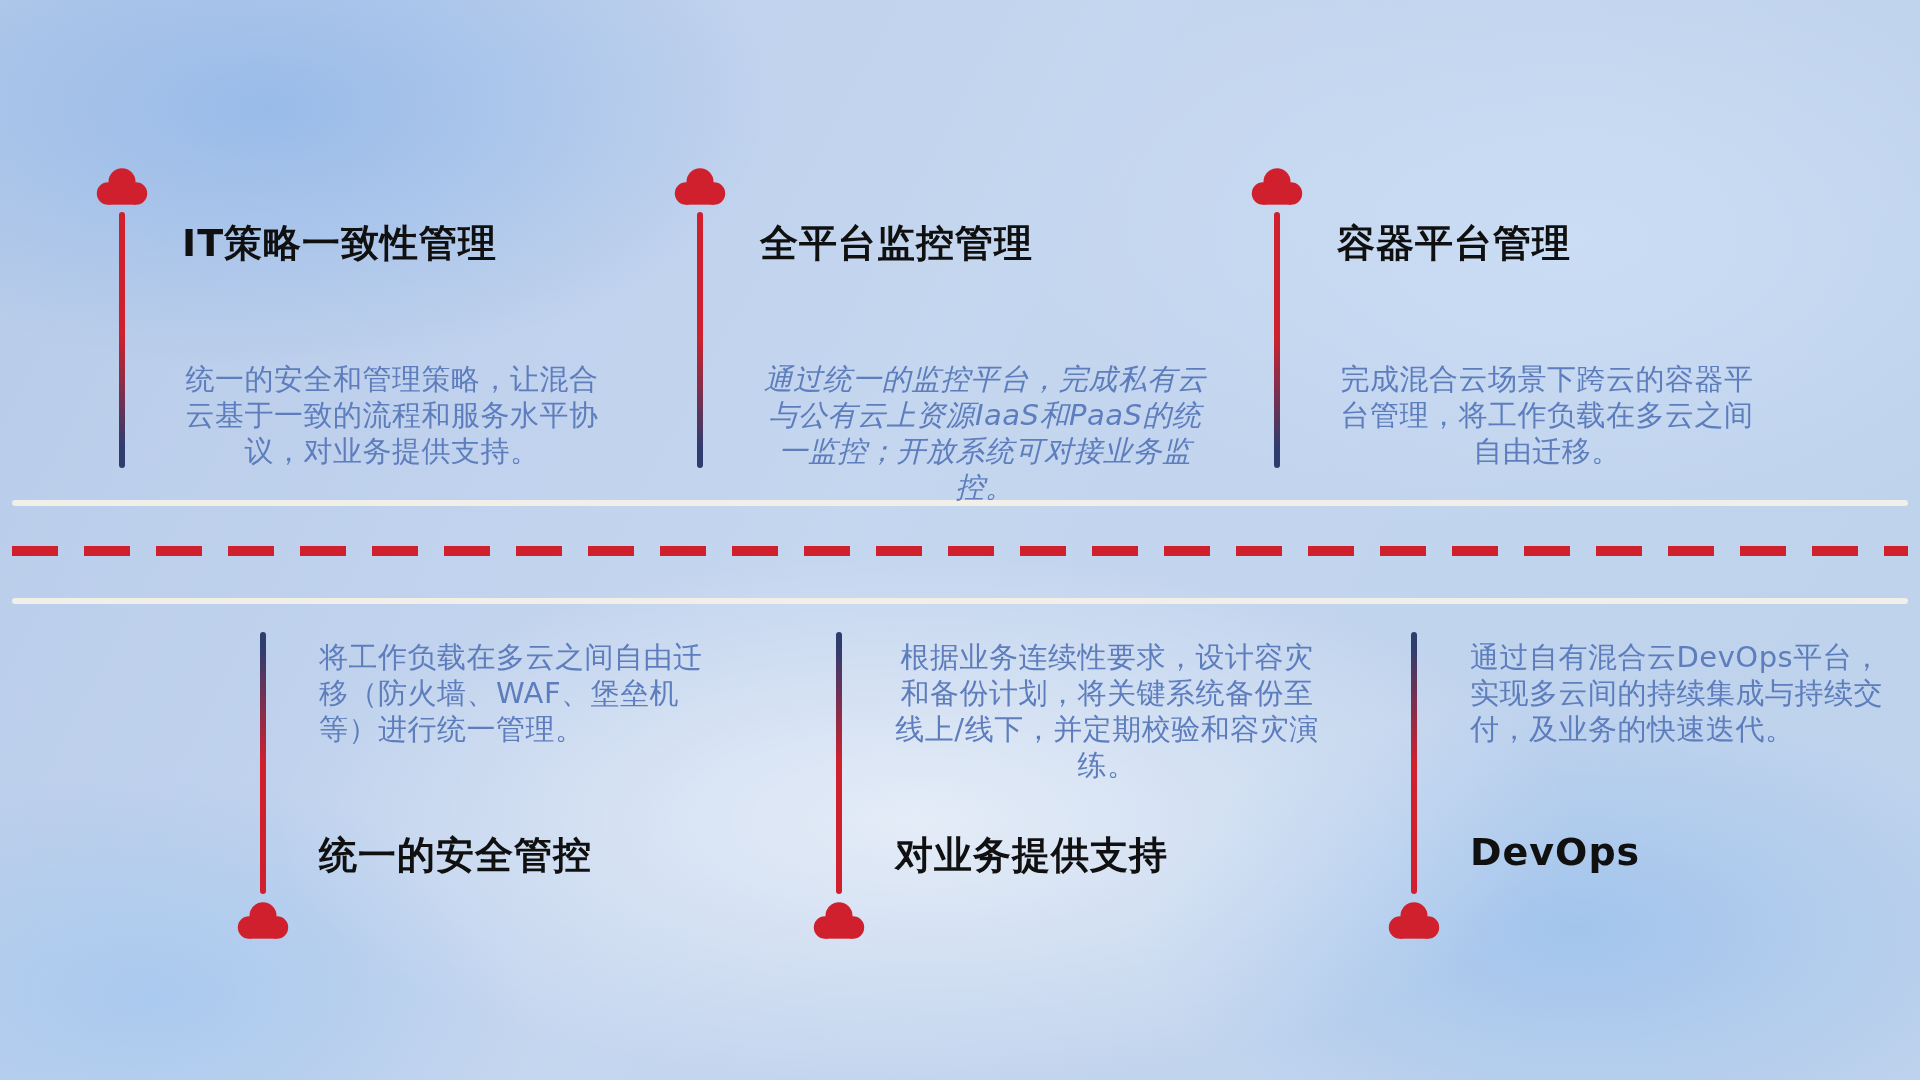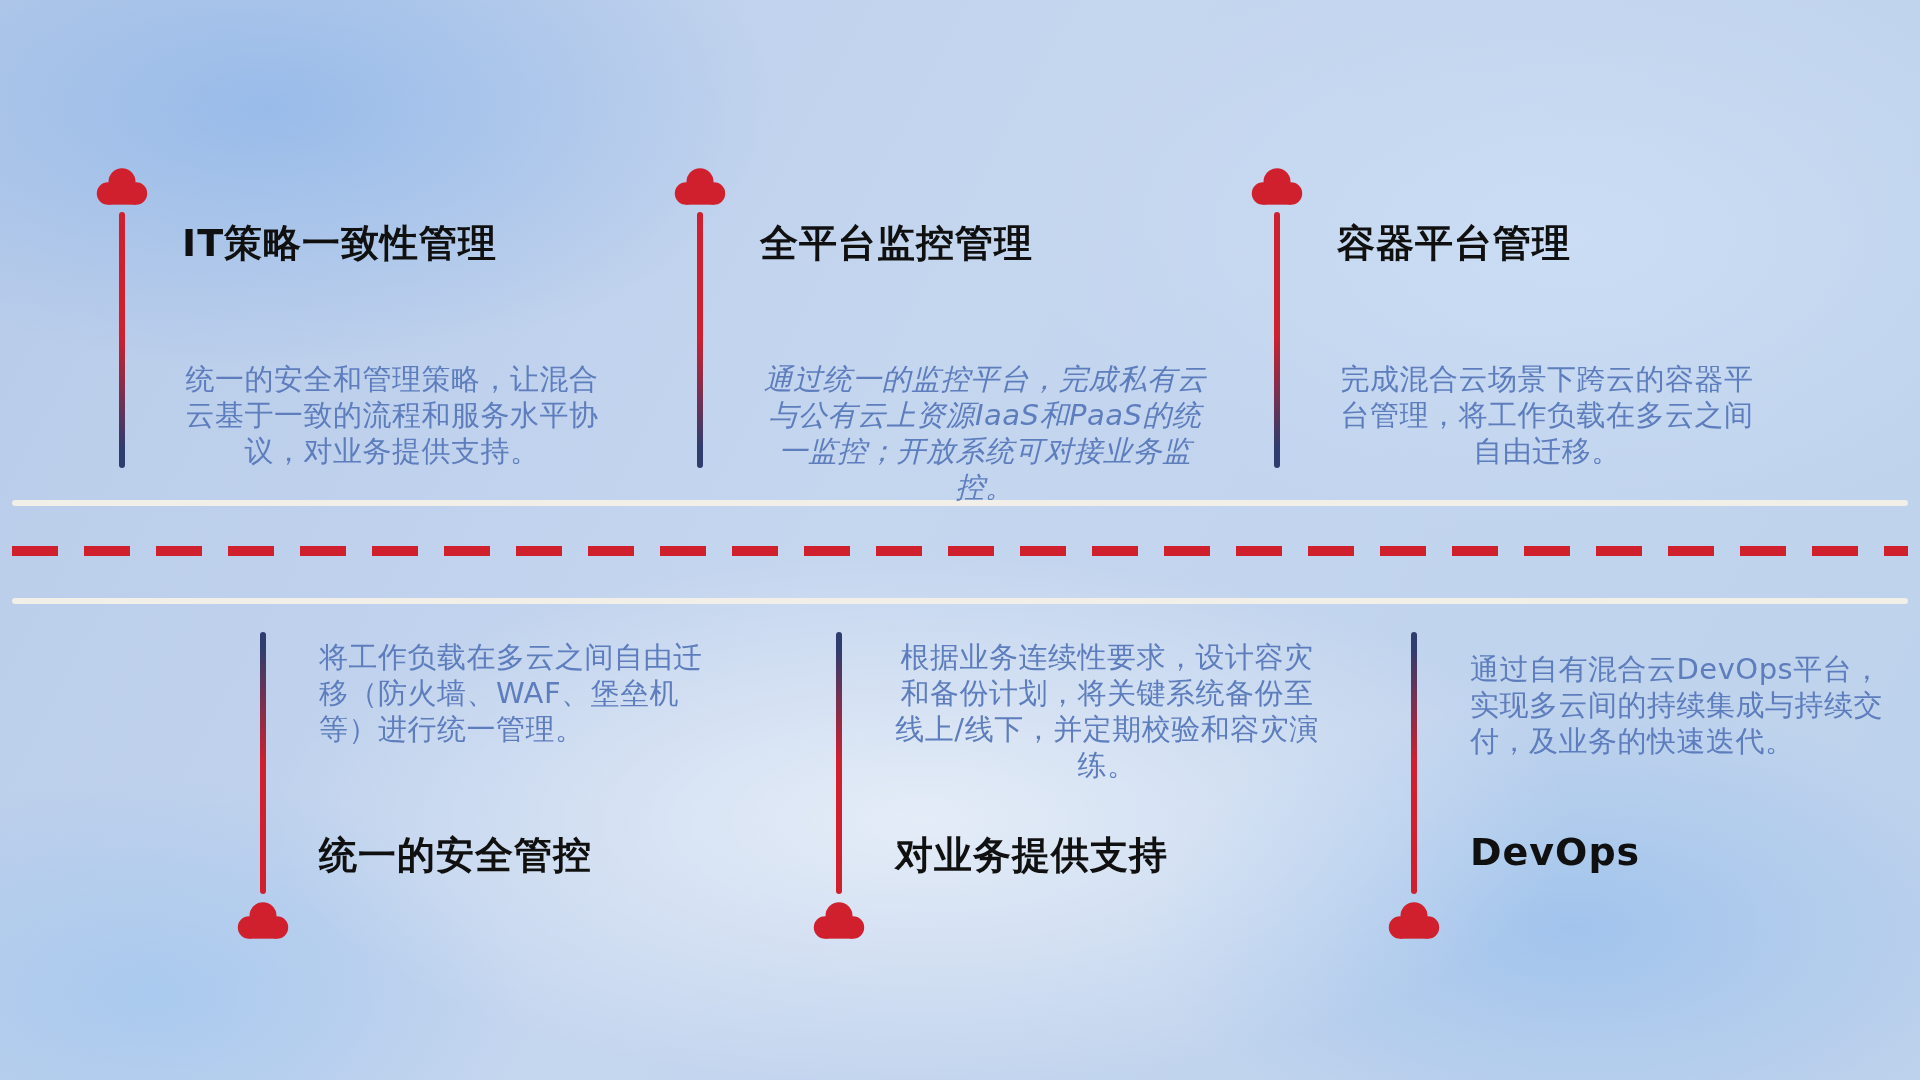--- a/index.html
+++ b/index.html
@@ -169,17 +169,17 @@
     <span class="cloud">
       <svg viewBox="0 0 60 42">
           <g fill="currentColor">
         <circle cx="15" cy="29" r="12"></circle>
             <circle cx="30" cy="16.5" r="14.5"></circle>
         <circle cx="45" cy="29" r="12"></circle>
             <rect x="15" y="28" width="30" height="13"></rect>
       </g>
         </svg>
     </span>
-    <div class="desc" style="width:416px;margin-top:12px;">通过自有混合云DevOps平台，实现多云间的持续集成与持续交付，及业务的快速迭代。</div>
+    <div class="desc" style="width:416px;">通过自有混合云DevOps平台，实现多云间的持续集成与持续交付，及业务的快速迭代。</div>
     <div class="title">DevOps</div>
   </div>
 
 </div>
 
 </body></html>

